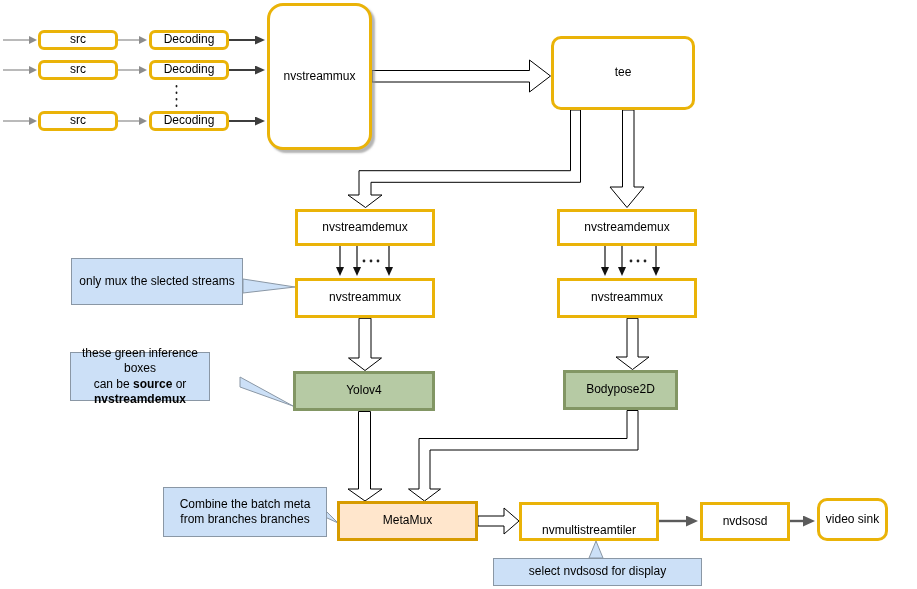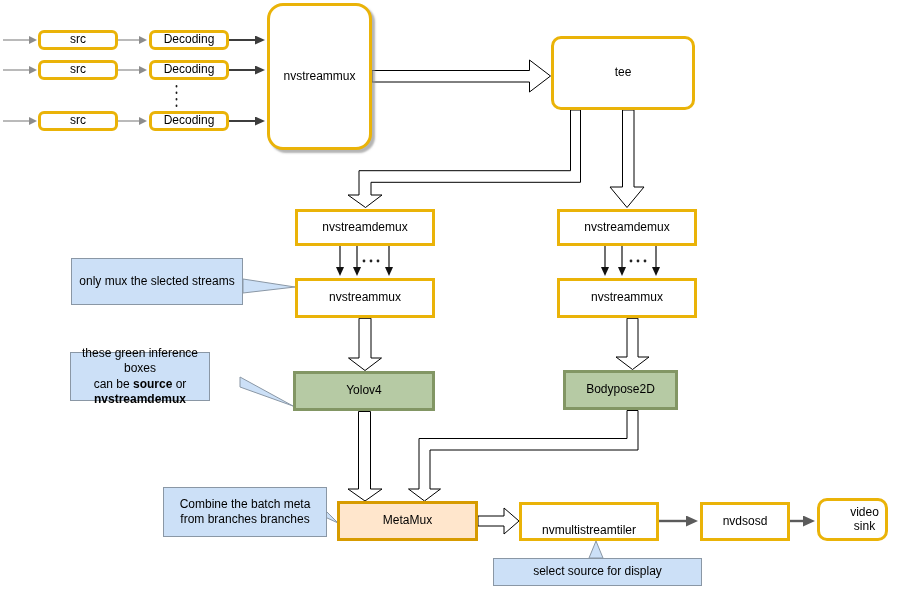--- a/index.html
+++ b/index.html
@@ -161,36 +161,36 @@
   <div class="node orange" style="left:337px;top:501px;width:141px;height:40px;">
       <span>MetaMux</span>
     </div>
 
   <div class="node" style="left:519px;top:502px;width:140px;height:39px;align-items:flex-end;">
       <span>nvmultistreamtiler</span>
     </div>
   <div class="node" style="left:700px;top:502px;width:90px;height:39px;">
       <span>nvdsosd</span>
     </div>
-  <div class="node r-md" style="left:817px;top:498px;width:71px;height:43px;padding-left:24px;">
+  <div class="node r-md" style="left:817px;top:498px;width:71px;height:43px;">
       <span>video sink</span>
     </div>
 
   <div class="callout" style="left:71px;top:258px;width:172px;height:47px;">
     <div>only mux the slected streams</div>
   </div>
 
   <div class="callout" style="left:70px;top:352px;width:140px;height:49px;">
     <div>these green inference boxes</div>
     <div><span>can be </span><b>source</b><span> or</span></div>
     <div><b>nvstreamdemux</b></div>
   </div>
 
   <div class="callout" style="left:163px;top:487px;width:164px;height:50px;">
     <div>Combine the batch meta</div>
     <div>from branches branches</div>
   </div>
 
   <div class="callout" style="left:493px;top:558px;width:209px;height:28px;">
-    <div>select source for display</div>
+    <div>select nvdsosd for display</div>
   </div>
 
 </div>
 
 </body></html>

